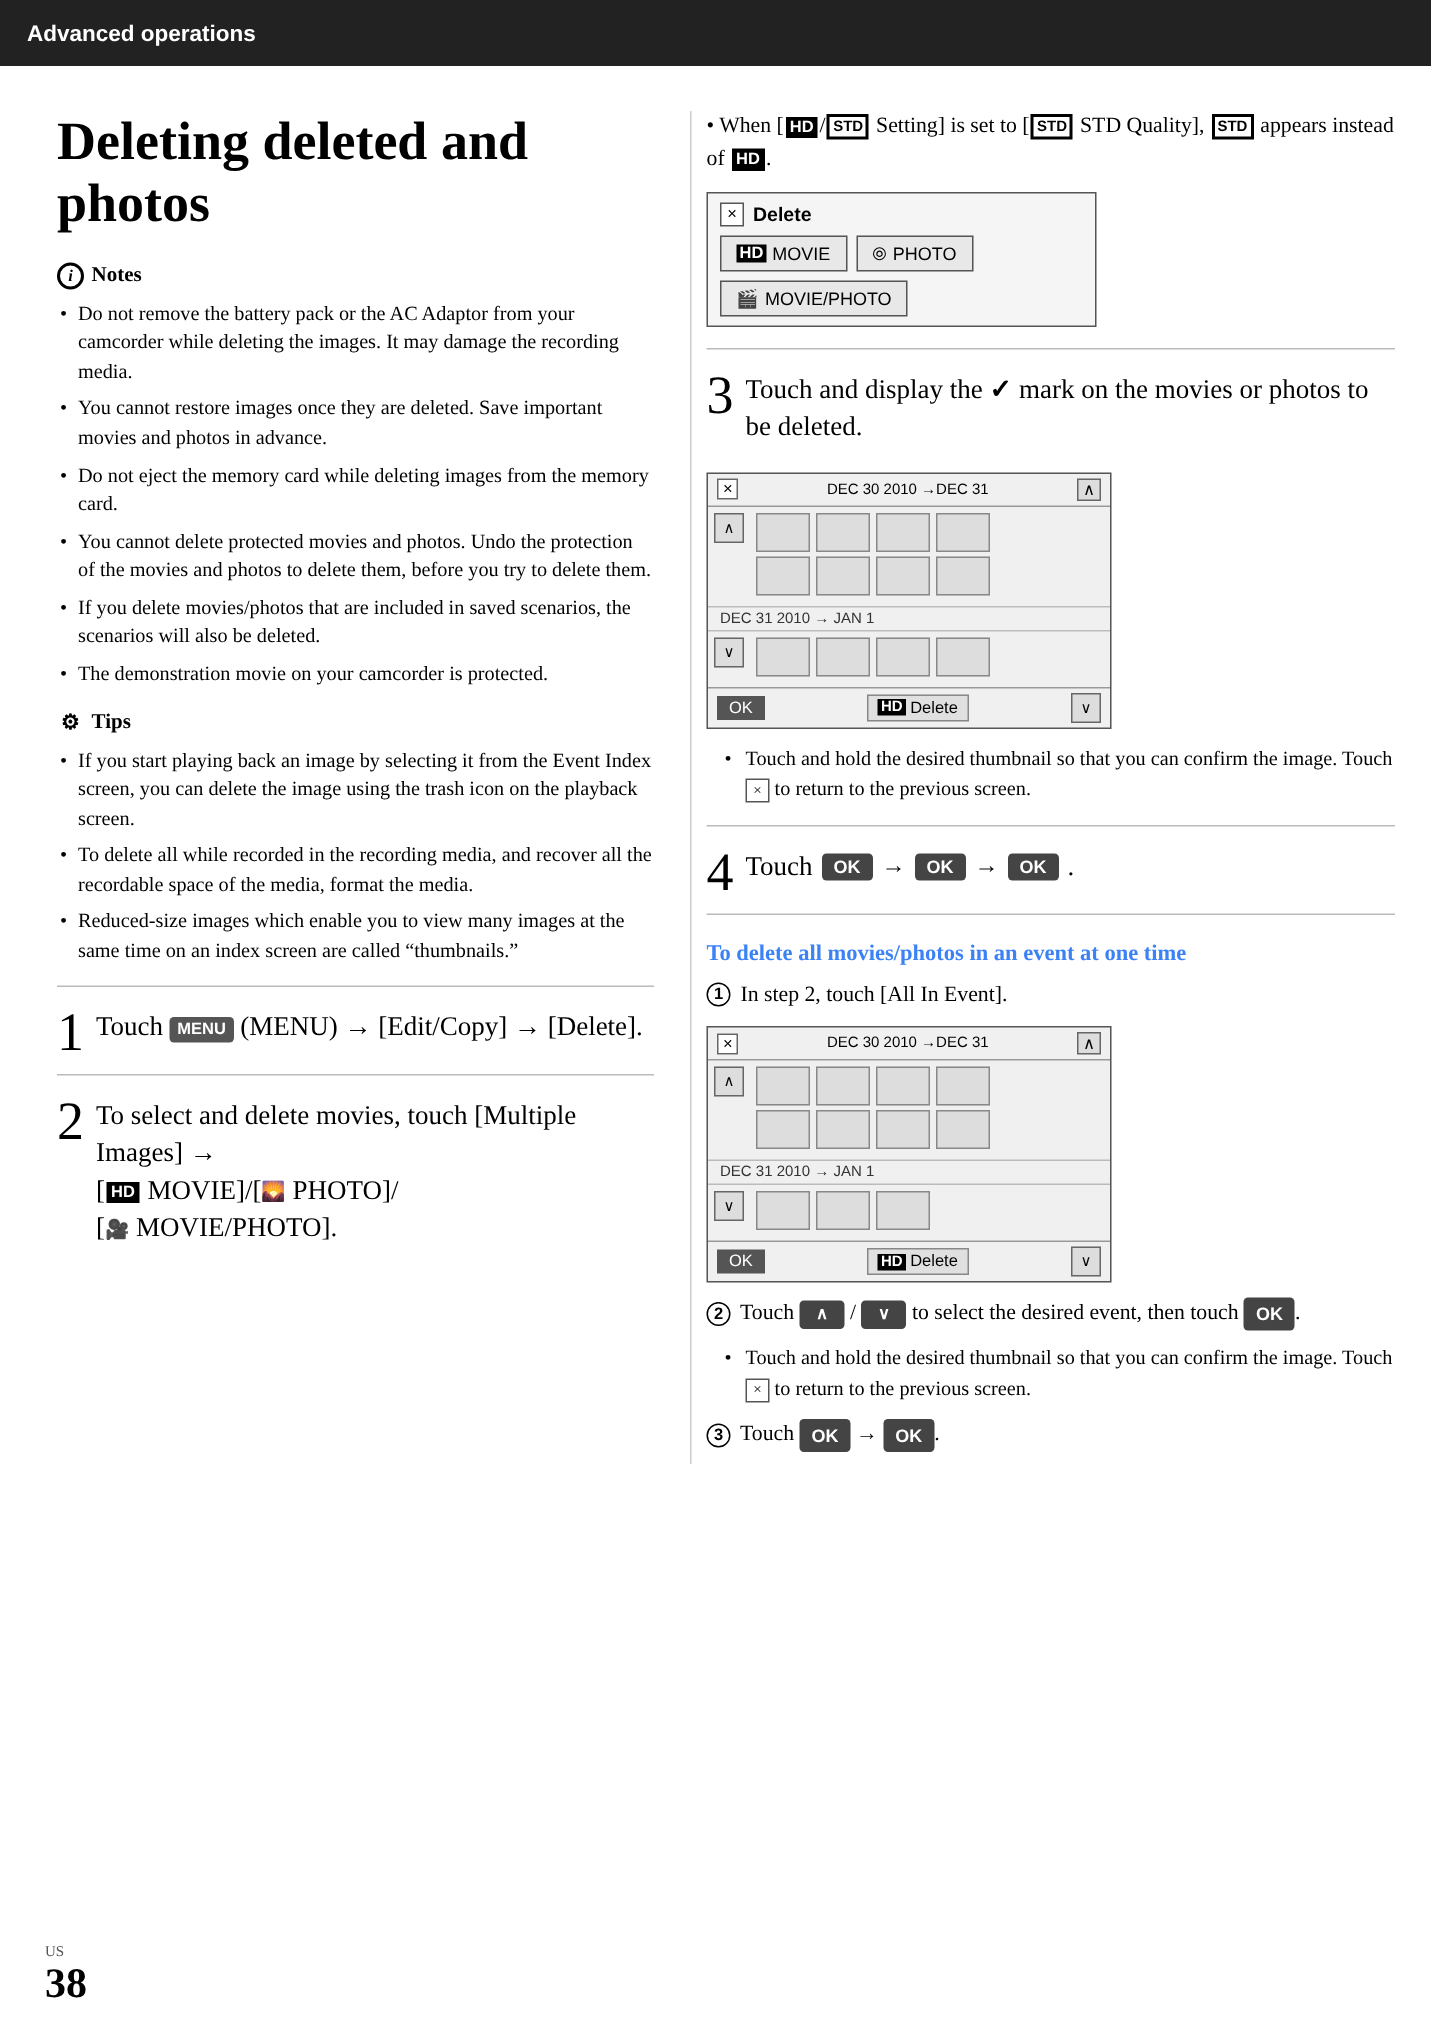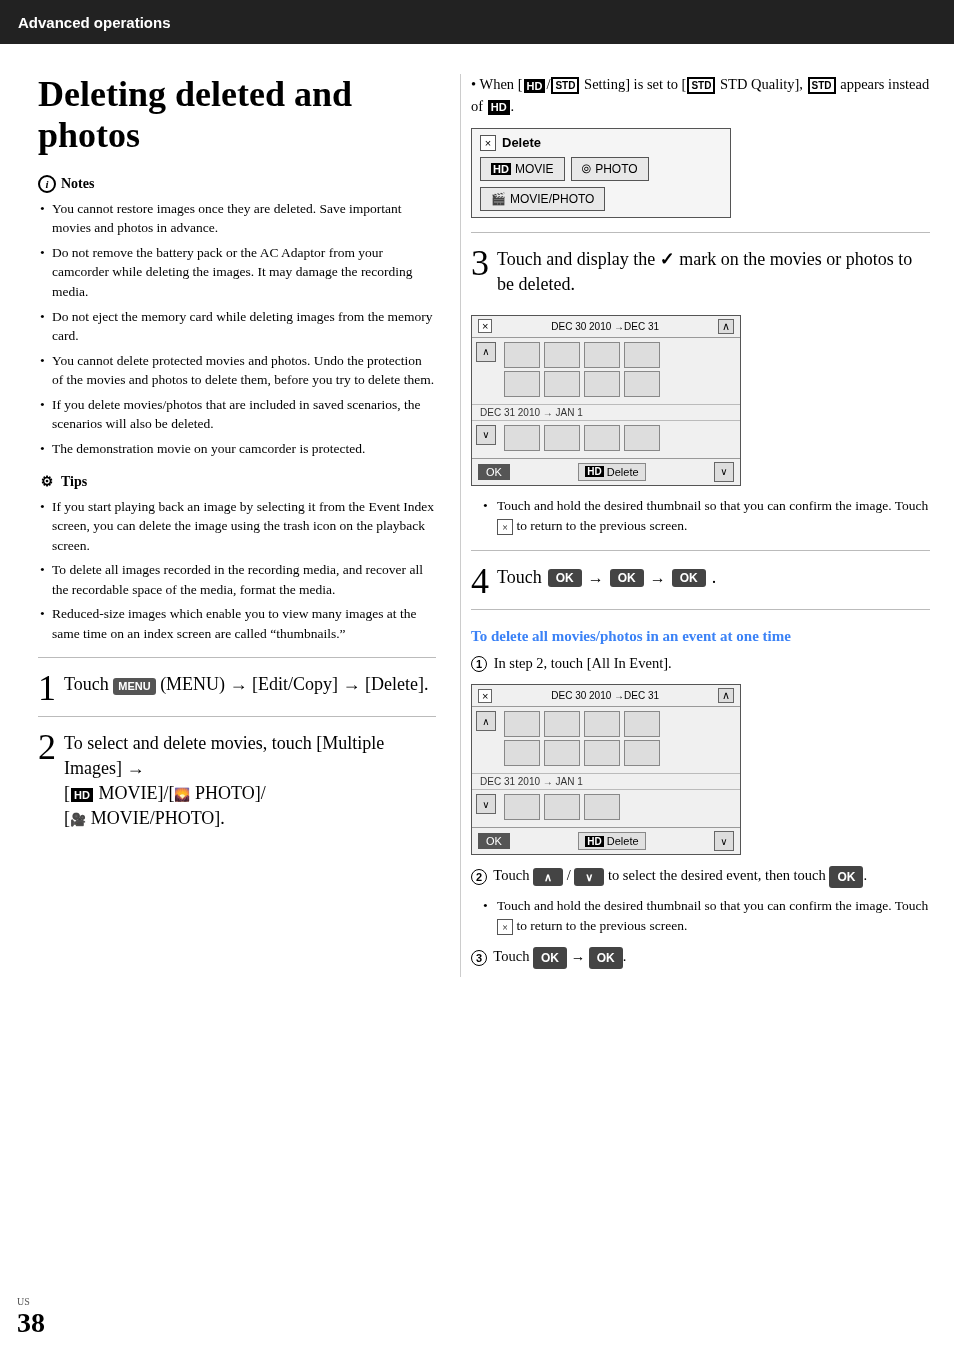--- a/index.html
+++ b/index.html
@@ -335,21 +335,21 @@
     }
 
     .page-footer {
       position: absolute;
       bottom: 18px;
       left: 0;
       right: 12px;
       display: flex;
       justify-content: space-between;
       align-items: flex-end;
-      padding: 0 17px;
+      padding: 0 30px;
     }
 
     .page-num-area {
       display: flex;
       flex-direction: column;
       align-items: flex-start;
     }
 
     .page-num-small {
       font-size: 10px;
@@ -431,35 +431,35 @@
   <div class="left-col">
 
     <h1 class="page-title">Deleting deleted and photos</h1>
 
 
     <div class="section-header">
       <span class="notes-icon">i</span>
       <span>Notes</span>
     </div>
     <ul class="bullet-list">
+      <li>Do not remove the battery pack or the AC Adaptor from your camcorder while deleting the images. It may damage the recording media.</li>
       <li>You cannot restore images once they are deleted. Save important movies and photos in advance.</li>
-      <li>Do not remove the battery pack or the AC Adaptor from your camcorder while deleting the images. It may damage the recording media.</li>
       <li>Do not eject the memory card while deleting images from the memory card.</li>
       <li>You cannot delete protected movies and photos. Undo the protection of the movies and photos to delete them, before you try to delete them.</li>
       <li>If you delete movies/photos that are included in saved scenarios, the scenarios will also be deleted.</li>
       <li>The demonstration movie on your camcorder is protected.</li>
     </ul>
 
     <div class="section-header">
       <span class="tips-icon">⚙</span>
       <span>Tips</span>
     </div>
     <ul class="bullet-list">
       <li>If you start playing back an image by selecting it from the Event Index screen, you can delete the image using the trash icon on the playback screen.</li>
-      <li>To delete all images recorded in the recording media, and recover all the recordable space of the media, format the media.</li>
+      <li>To delete all while recorded in the recording media, and recover all the recordable space of the media, format the media.</li>
       <li>Reduced-size images which enable you to view many images at the same time on an index screen are called “thumbnails.”</li>
     </ul>
 
     <hr class="divider">
 
     <div class="step-container">
       <span class="step-number">1</span>
       <div class="step-text-block">
         <span class="step-text-large">
           <span>Touch</span>

